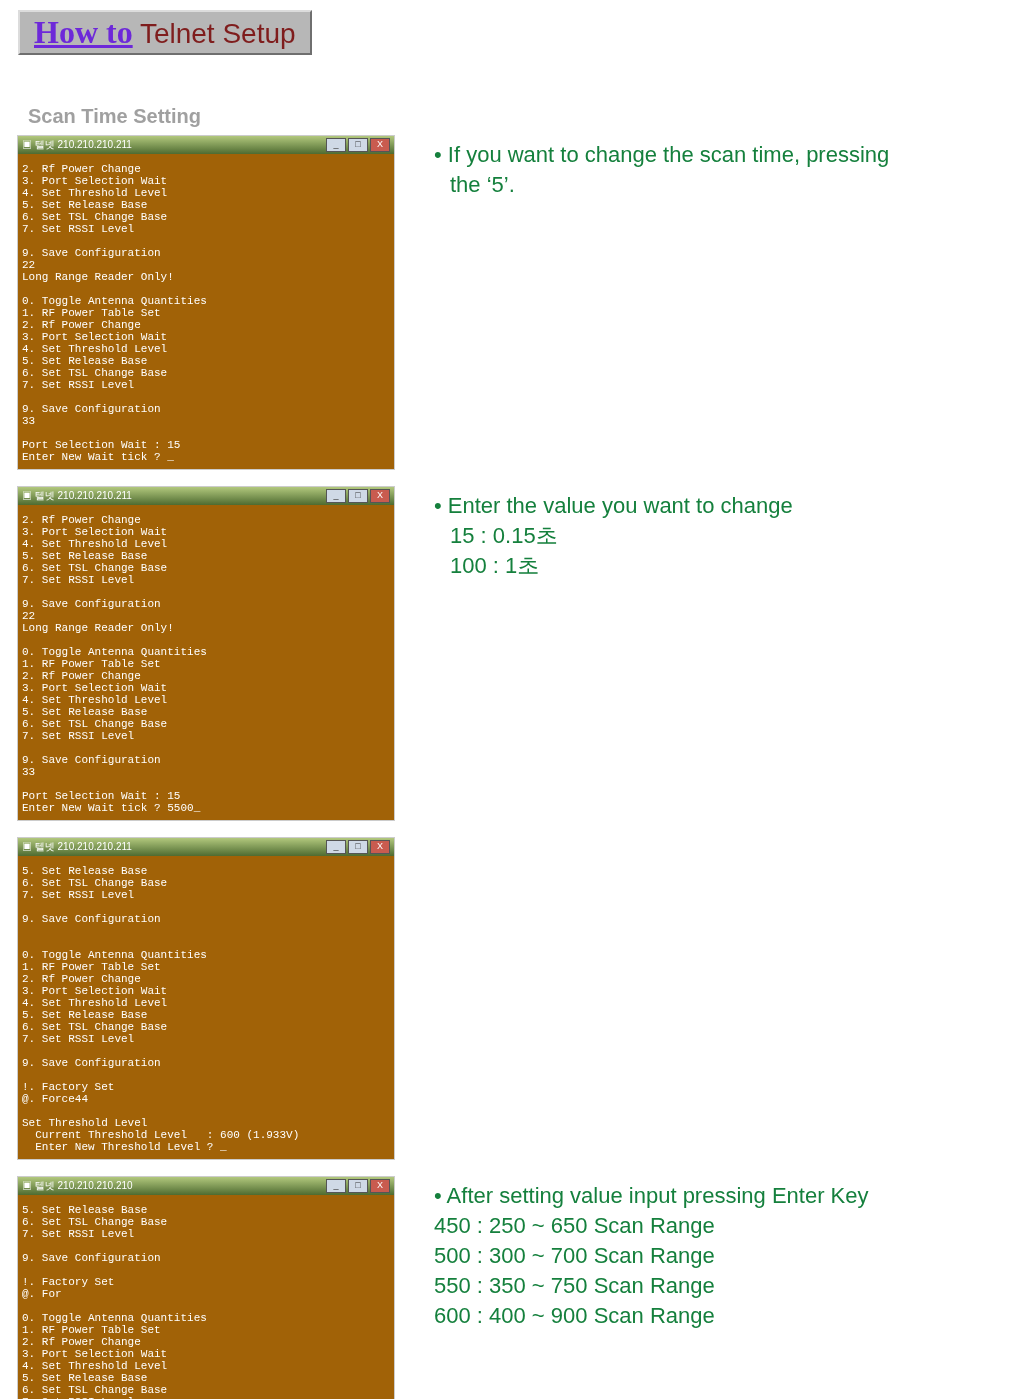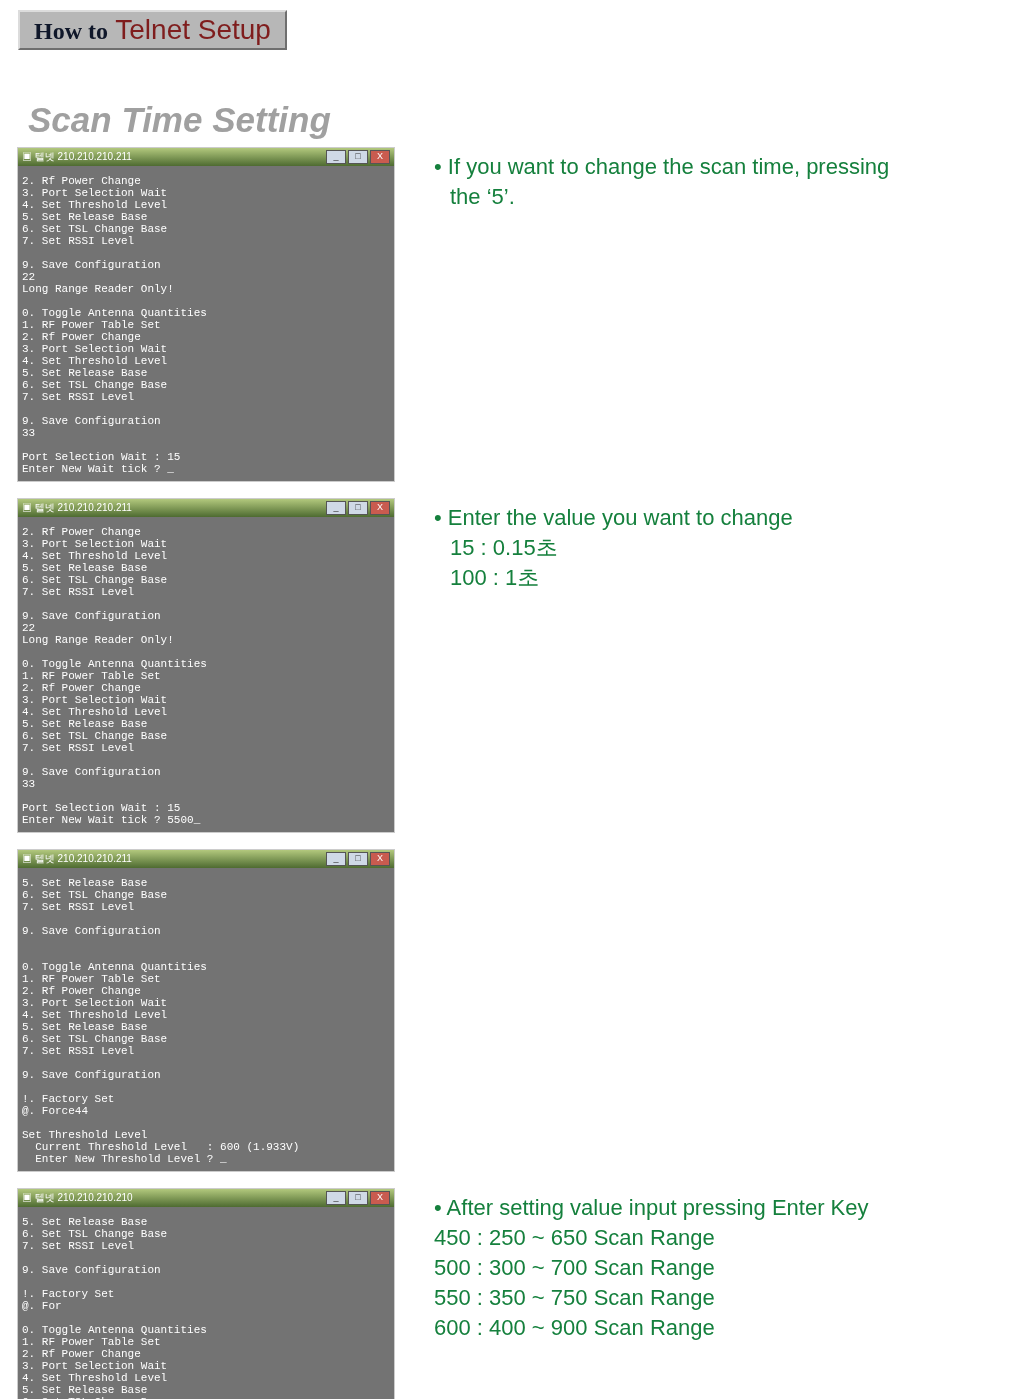--- a/index.html
+++ b/index.html
@@ -20,46 +20,46 @@
     background:#b7b7b7;
     border:2px solid #dcdcdc;
     border-right-color:#6f6f6f;
     border-bottom-color:#6f6f6f;
     padding:2px 14px;
     margin:0 0 30px 0;
   }
   .header-badge .howto{
     font-family:"Times New Roman",serif;
     font-weight:bold;
-    color:#0f172a;
-    font-size:24px;
+    color:#6d28d9;
+    font-size:32px;
     letter-spacing:0px;
+    text-decoration:underline;
   }
   .header-badge .title{
     font-family:Arial,sans-serif;
     color:#7f1d1d;
     font-size:28px;
   }
   .section-title{
-    font-size:35px;
+    font-size:20px;
     font-weight:bold;
     color:#a0a0a0;
     margin:20px 0 8px 10px;
-    font-style:italic;
   }
   .row{
     display:flex;
     align-items:flex-start;
     gap:40px;
     margin-bottom:18px;
   }
   .telnet{
     width:376px;
     flex:0 0 376px;
-    background:#737373;
+    background:#a16207;
     box-shadow:0 0 0 1px #ccc;
     font-family:"Courier New",monospace;
     font-size:11px;
     line-height:12px;
     color:#fff;
   }
   .telnet .tbar{
     height:16px;
     background:linear-gradient(#b2c87d,#4e6b31);
     position:relative;

